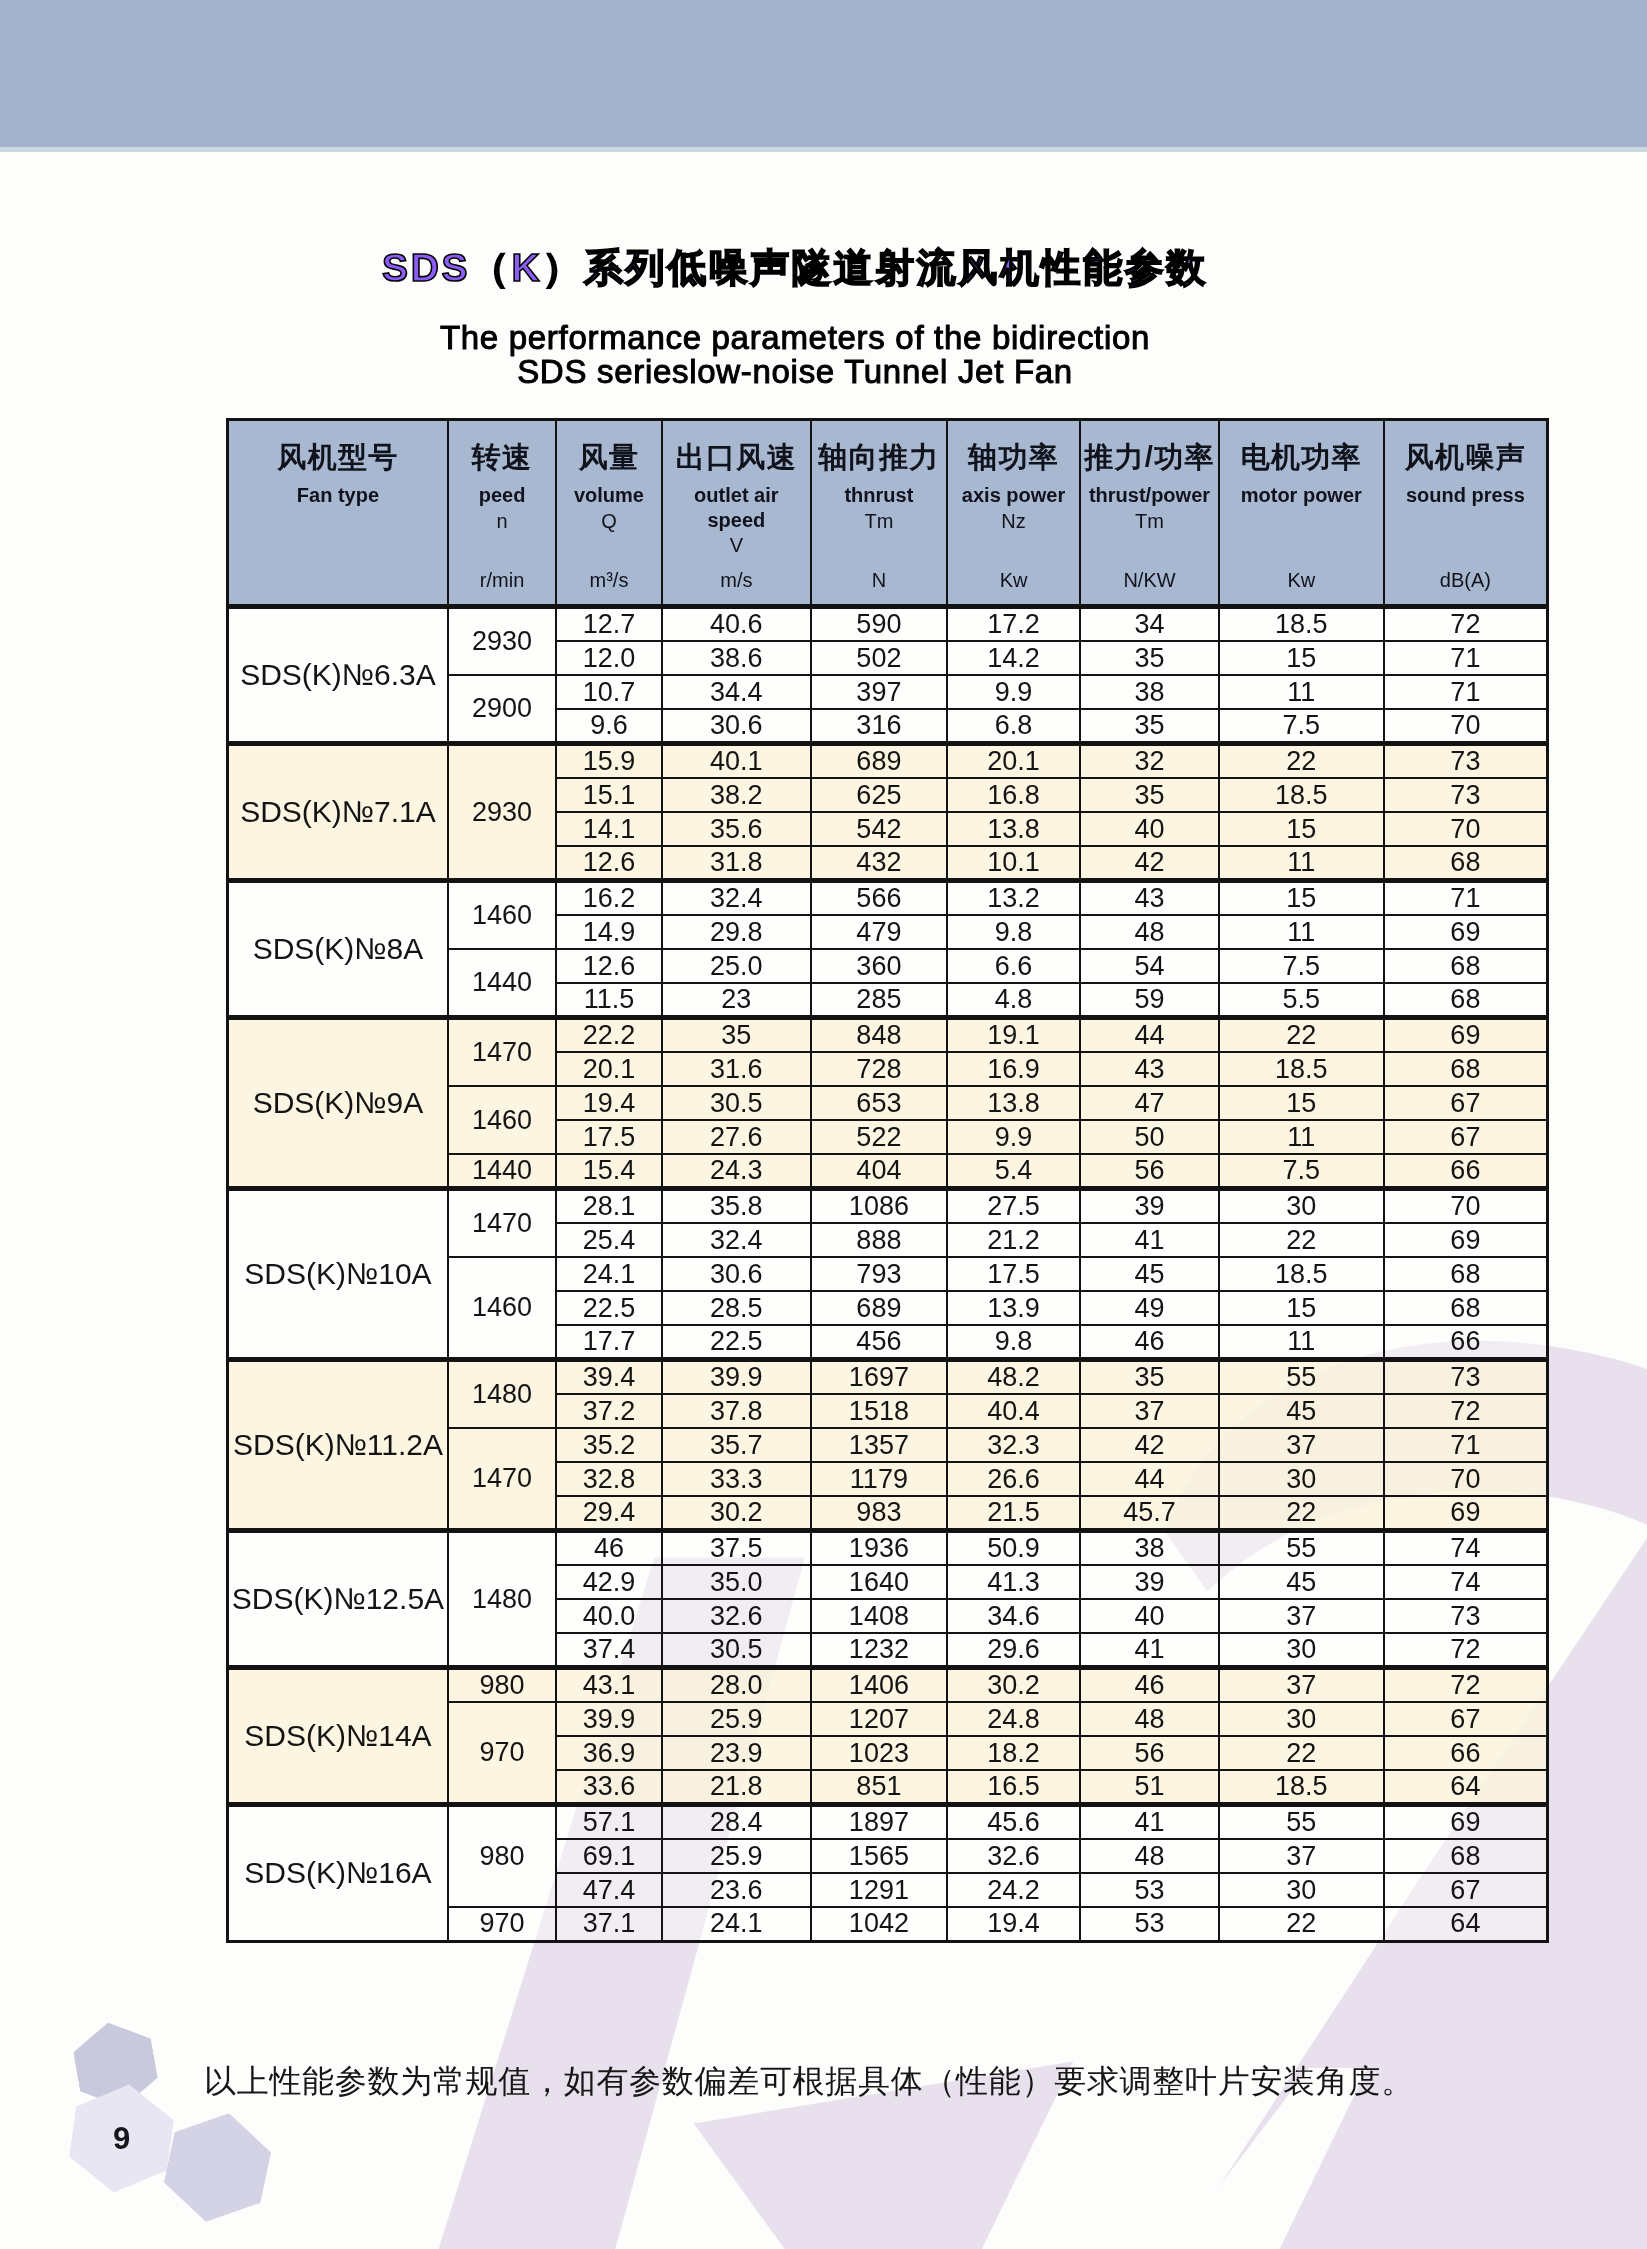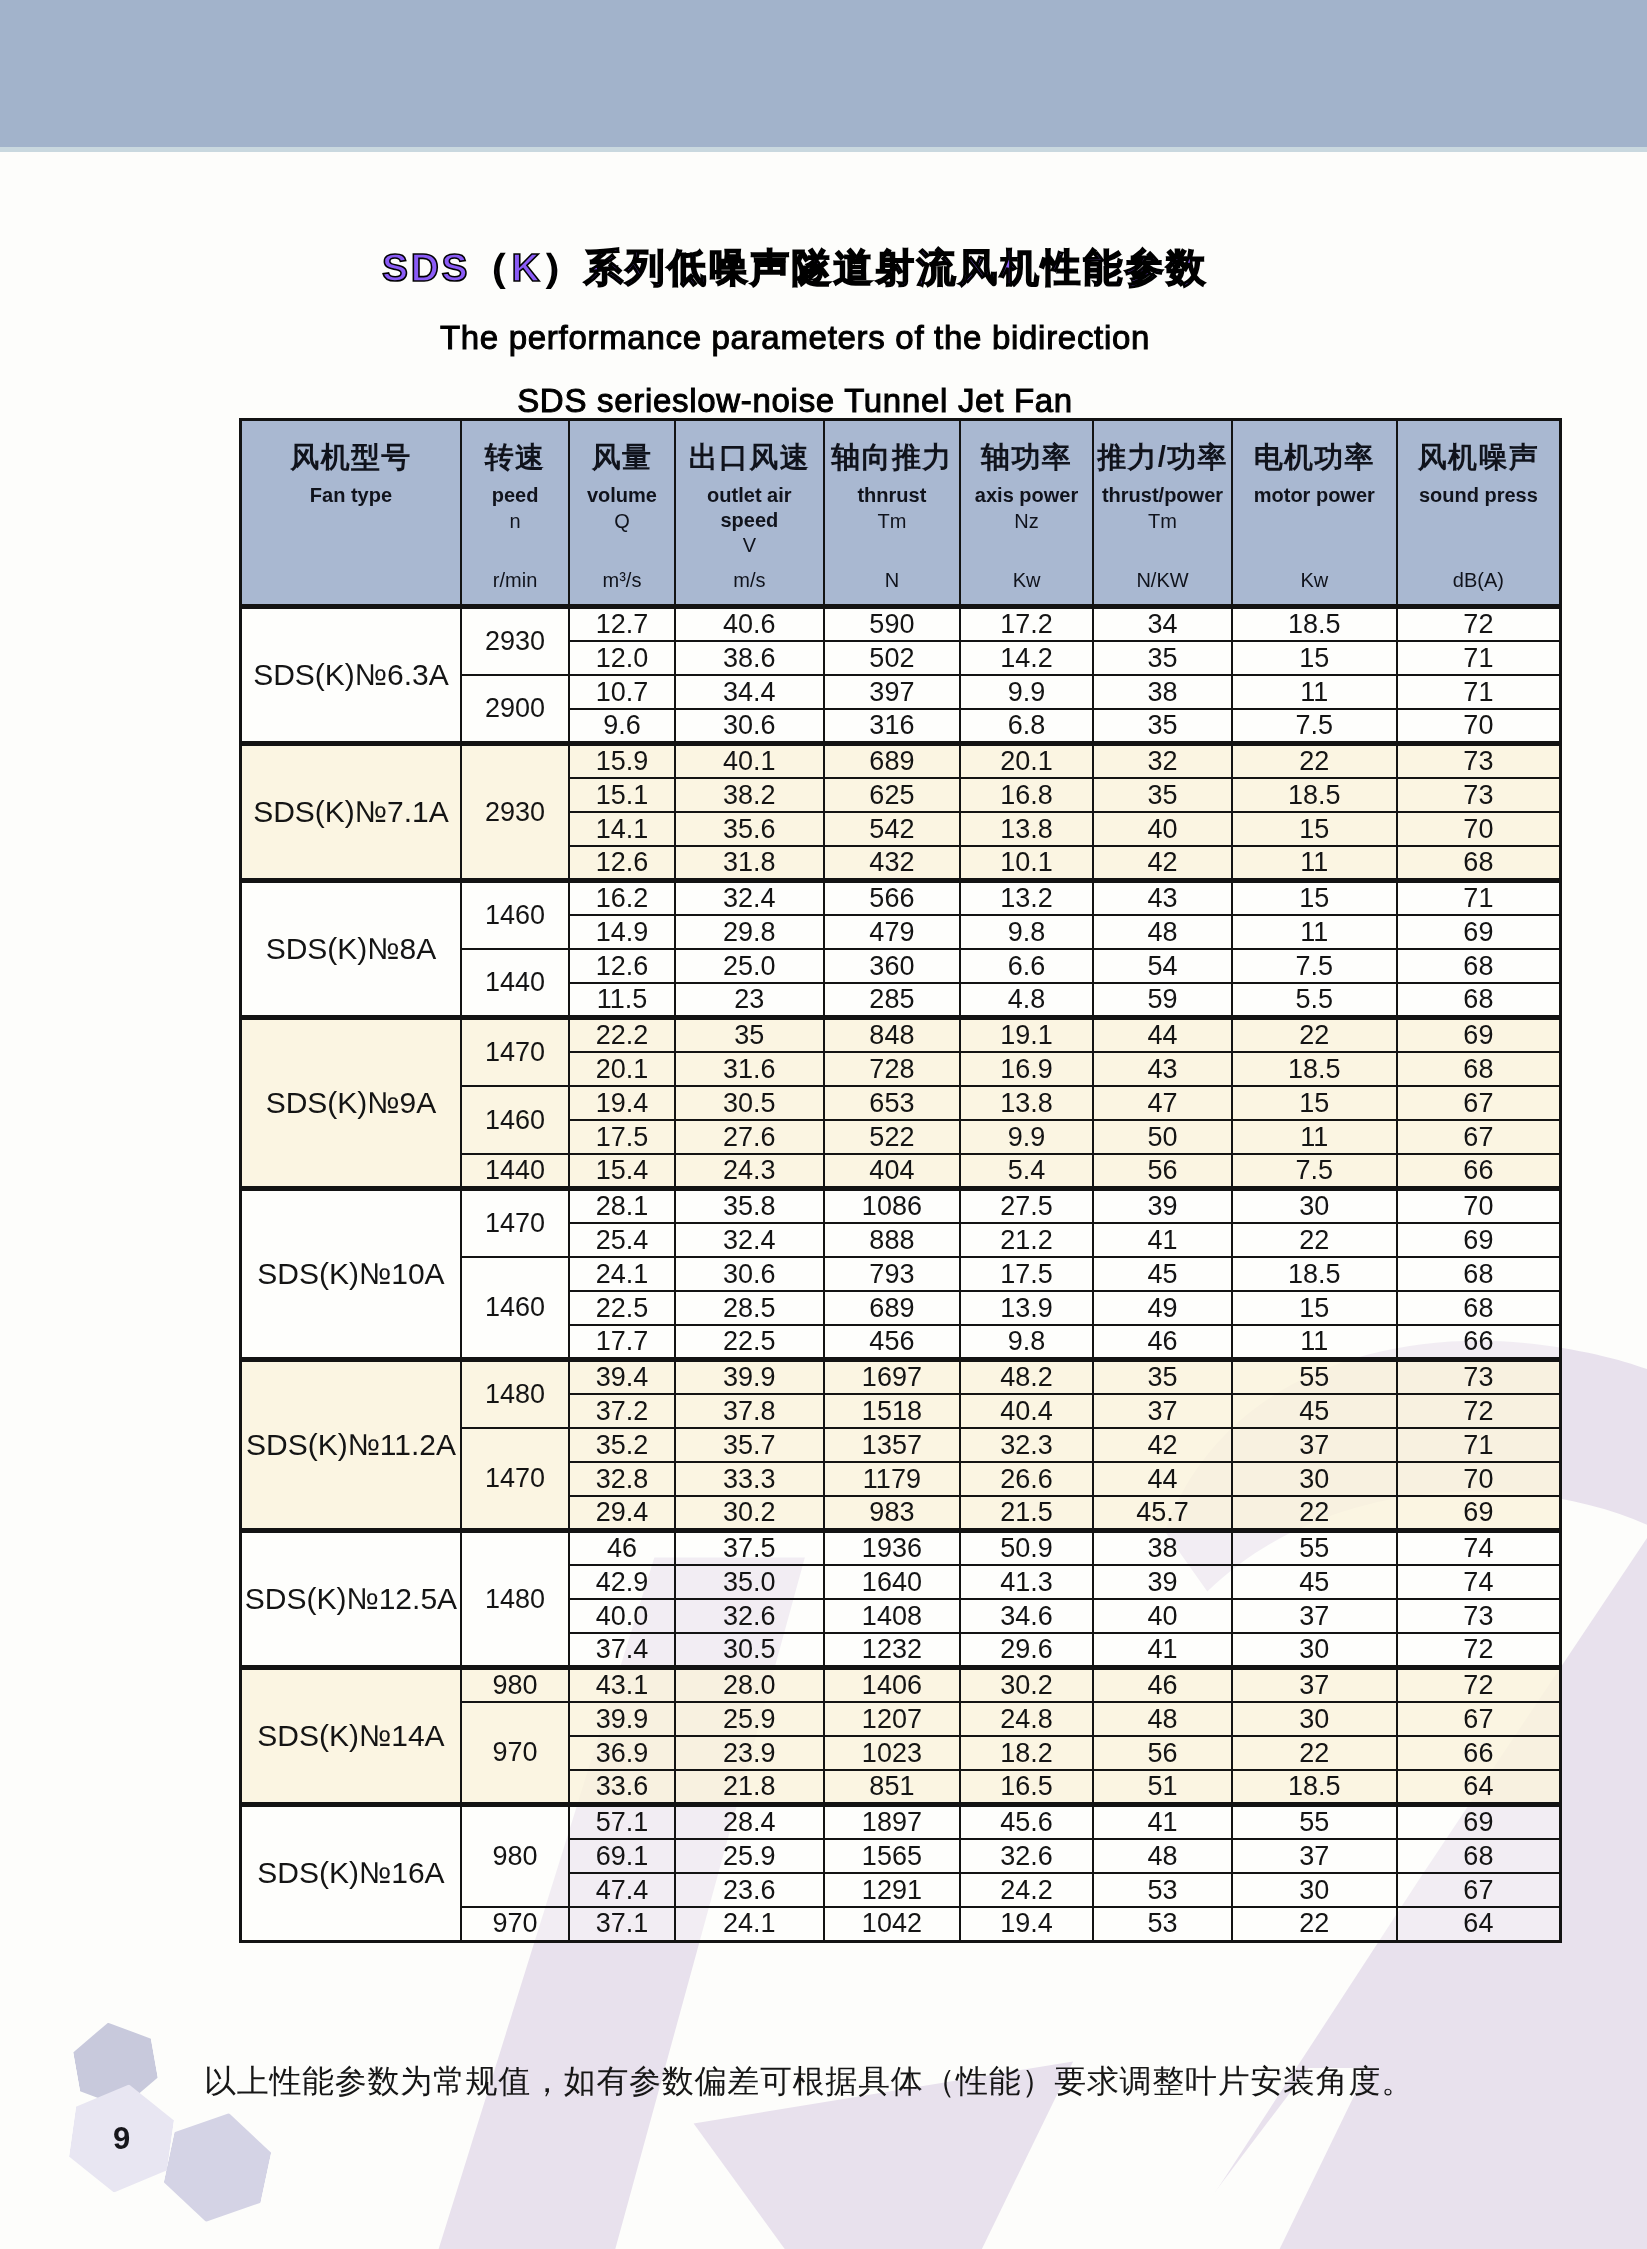--- a/index.html
+++ b/index.html
@@ -27,39 +27,39 @@
     letter-spacing:2.6px;
     -webkit-text-stroke:1.6px #000;
   }
   .title-en{
     position:absolute;left:0;width:1590px;text-align:center;
     font-size:33px;font-weight:400;color:#000;
     -webkit-text-stroke:1px #000;
     letter-spacing:0.7px;
   }
   .title-en.l1{top:319px;}
-  .title-en.l2{top:382px;}
+  .title-en.l2{top:353px;}
   
   .deco{position:absolute;left:0;top:0;z-index:0;}
   
   .hex{
     position:absolute;
     clip-path:polygon(50% 0%, 100% 27%, 100% 73%, 50% 100%, 0% 73%, 0% 27%);
     z-index:1;
     display:flex;align-items:center;justify-content:center;
   }
   .hex1{left:76px;top:2022px;width:79px;height:86px;background:#c8c9dc;transform:rotate(-10deg);}
   .hex2{left:72px;top:2084px;width:99px;height:109px;background:#e8e6f2;transform:rotate(8deg);}
   .hex3{left:168px;top:2112px;width:99px;height:111px;background:#d4d3e5;transform:rotate(12deg);}
   .page-num{
     font-size:31px;font-weight:bold;color:#17171c;transform:rotate(-8deg);
   }
   
   .table-wrap{
-    position:absolute;left:191px;top:418px;width:1323px;z-index:2;padding-left:48px;
+    position:absolute;left:178px;top:418px;width:1323px;z-index:2;padding-left:48px;
   }
   table{
     width:100%;
     border-collapse:collapse;
     table-layout:fixed;
     border:3.3px solid #131313;
     color:#141414;
   }
   col.c1{width:16.7%}col.c2{width:8.2%}col.c3{width:8.0%}
   col.c4{width:11.3%}col.c5{width:10.3%}col.c6{width:10.1%}

